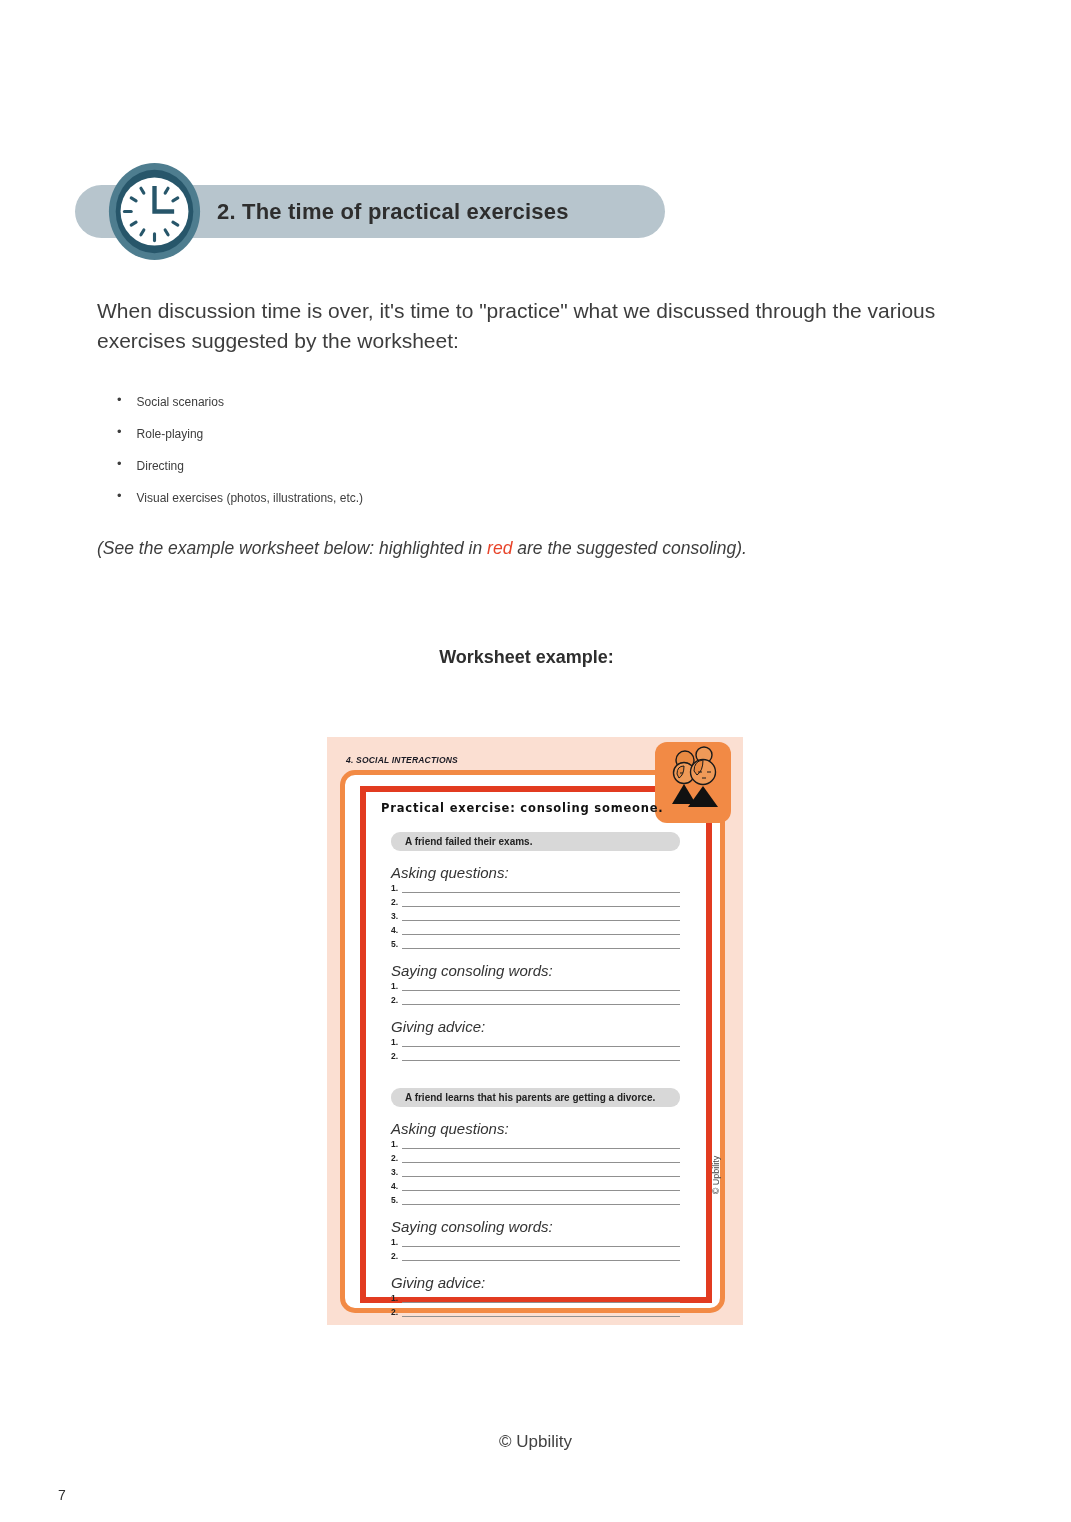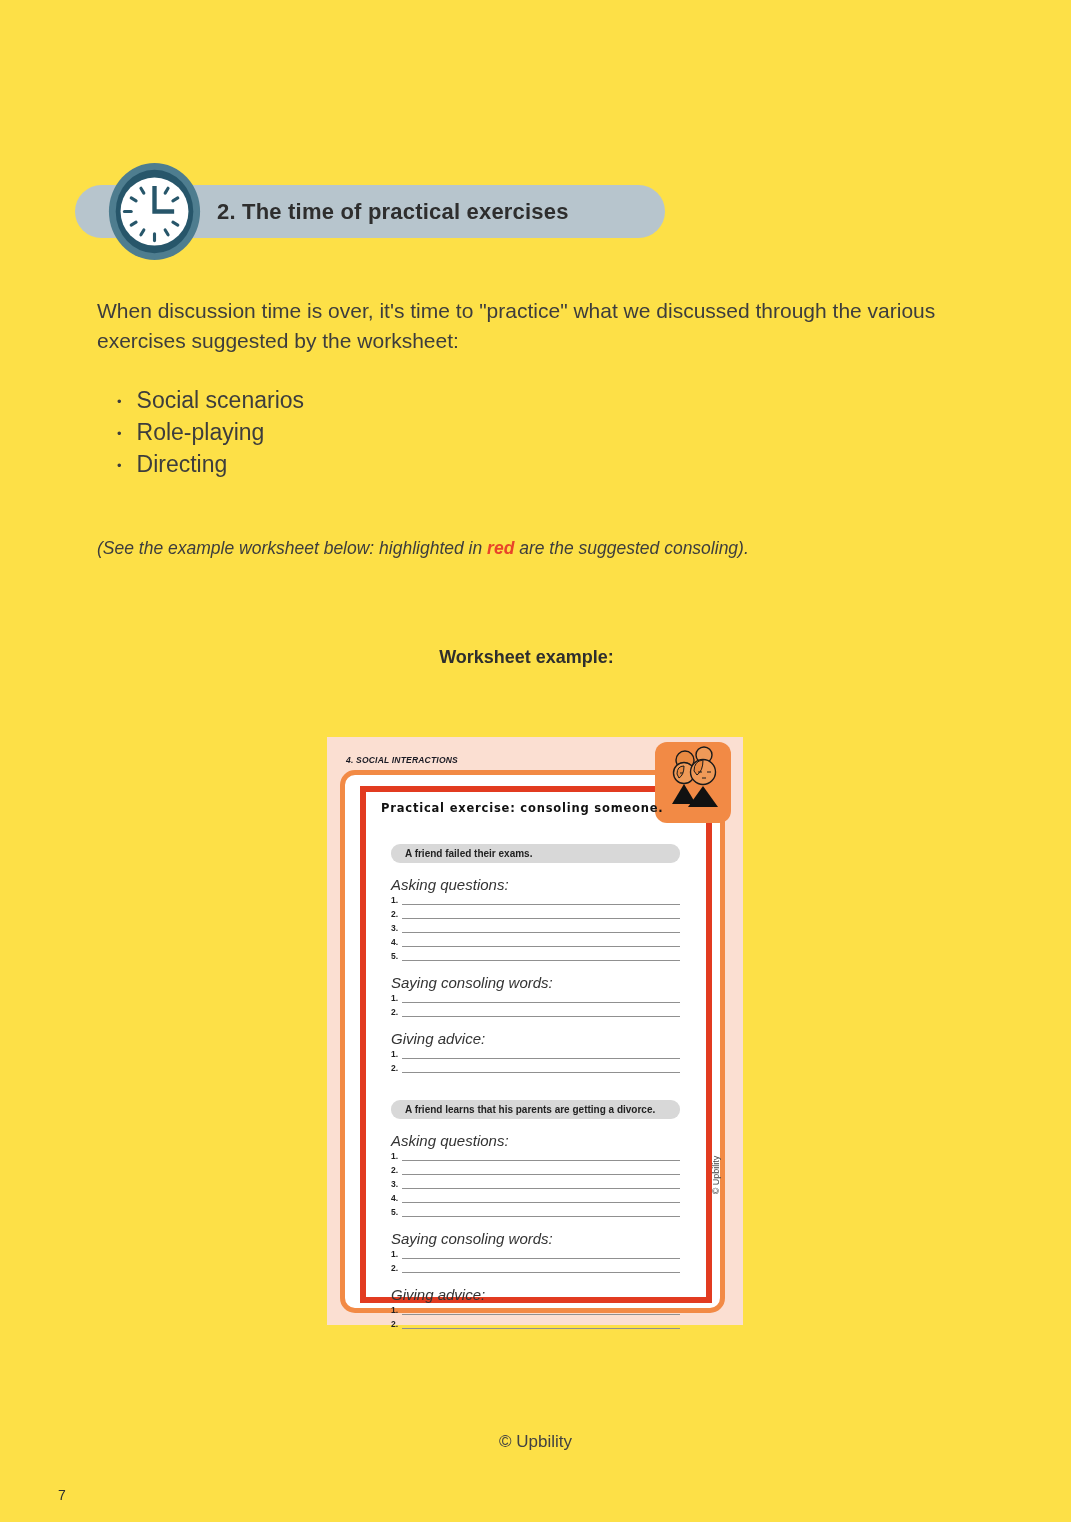--- a/index.html
+++ b/index.html
@@ -1,19 +1,19 @@
 <!DOCTYPE html>
 <html><head>
 <meta charset="utf-8">
 <style>
   * { margin:0; padding:0; box-sizing:border-box; }
   html,body { background:#e9e9e9; }
   body { font-family:"Liberation Sans", sans-serif; }
   .page {
-    position:relative; width:1071px; height:1522px; background:#fde047;
+    position:relative; width:1071px; height:1522px; background:#ffffff;
     margin:0 auto; overflow:hidden;
   }
 
   
   .header-banner {
     position:absolute; left:75px; top:185px; width:590px; height:53px;
     background:#b7c5cd; border-radius:27px;
     display:flex; align-items:center;
   }
   .header-title {
@@ -24,30 +24,30 @@
 
   
   .intro-paragraph {
     position:absolute; left:97px; top:296px; width:885px;
     font-size:21px; line-height:30px; color:#3d3d3d;
   }
   .bullet-list {
     position:absolute; left:117px; top:385px; list-style:none;
   }
   .bullet-list li {
-    font-size:23px; line-height:30px; color:#3d3d3d;
+    font-size:12px; line-height:30px; color:#3d3d3d;
   }
   .bullet-list li::before {
     content:"•"; font-size:13px; margin-right:15px; vertical-align:2px; color:#3d3d3d;
   }
   .note-line {
     position:absolute; left:97px; top:538px; width:885px;
     font-size:17.5px; font-style:italic; color:#3d3d3d;
   }
-  .note-red { color:#e8442a; font-weight:bold; }
+  .note-red { color:#e8442a; font-weight:normal; }
 
   .ws-heading {
     position:absolute; left:0; top:647px; width:1053px; text-align:center;
     font-size:18px; font-weight:bold; color:#2e2e2e;
   }
 
   
   .worksheet {
     position:absolute; left:327px; top:737px; width:416px; height:588px;
     background:#fbdfd2;
@@ -68,21 +68,21 @@
   .corner-box {
     position:absolute; right:12px; top:5px; width:76px; height:81px;
     background:#f28a45; border-radius:12px; overflow:hidden;
   }
   .ws-title {
     position:absolute; left:46px; top:64px;
     font-size:11.5px; font-weight:bold; color:#111; letter-spacing:0.8px;
     font-family:"DejaVu Sans", sans-serif;
     margin-left:8px;
   }
-  .ws-body { position:absolute; left:64px; top:95px; width:289px;margin-top:12px; }
+  .ws-body { position:absolute; left:64px; top:95px; width:289px; }
   .prompt-box {
     height:19px; background:#d8d8d8; border-radius:9px;
     display:flex; align-items:center; padding-left:14px;
     font-size:10px; font-weight:bold; color:#222;
   }
   .worksheet-scenario + .worksheet-scenario { margin-top:27px; }
   .sec-label {
     margin-top:13px; margin-bottom:3px;
     font-size:15px; font-style:italic; color:#333; height:12px;
   }
@@ -133,20 +133,21 @@
         <polyline points="50,27 50,51 68,51"></polyline>
       </g>
     </svg>
   </div>
 
   <p class="intro-paragraph">When discussion time is over, it's time to "practice" what we discussed through the various exercises suggested by the worksheet:</p>
   <ul class="bullet-list">
       <li>Social scenarios</li>
       <li>Role-playing</li>
       <li>Directing</li>
+      <li>Visual exercises (photos, illustrations, etc.)</li>
     </ul>
   <p class="note-line"><span>(See the example worksheet below: highlighted in </span><span class="note-red">red</span><span> are the suggested consoling).</span></p>
 
   <h3 class="ws-heading">Worksheet example:</h3>
 
   <div class="worksheet">
     <div class="ws-section-label">4. SOCIAL INTERACTIONS</div>
     <div class="orange-frame"></div>
     <div class="red-frame"></div>
     <div class="corner-box">

